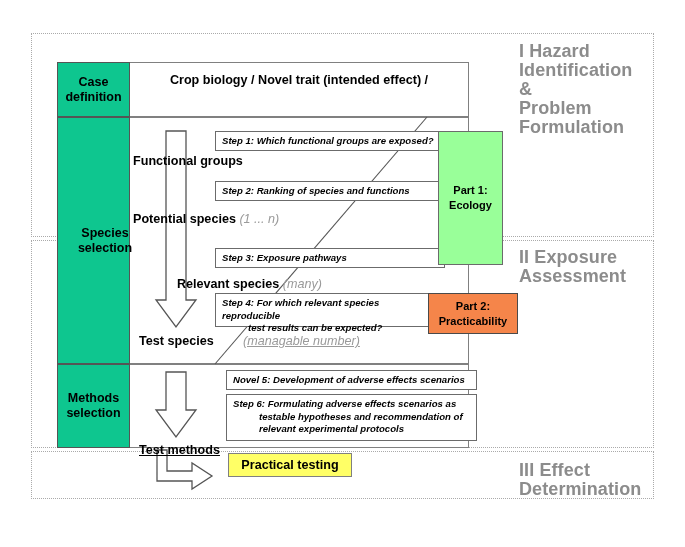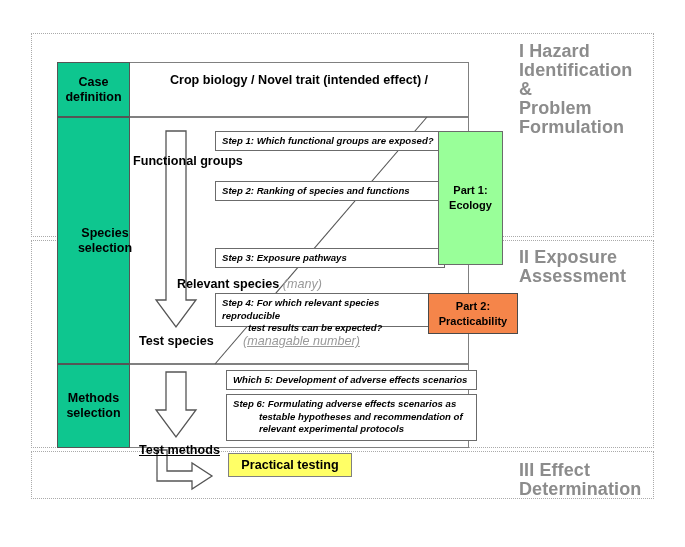--- a/index.html
+++ b/index.html
@@ -239,31 +239,35 @@
     <span>Step 2: Ranking of species and functions</span>
   </div>
   <div class="step-box" style="left:215px; top:248px; width:230px; height:17px;">
     <span>Step 3: Exposure pathways</span>
   </div>
   <div class="step-box multi" style="left:215px; top:293px; width:230px; height:34px;">
     <span>Step 4: For which relevant species reproducible</span>
     <span class="indent">test results can be expected?</span>
   </div>
   <div class="step-box" style="left:226px; top:370px; width:251px; height:18px;">
-    <span>Which 5: Development of adverse effects scenarios</span>
+    <span>Novel 5: Development of adverse effects scenarios</span>
   </div>
   <div class="step-box multi" style="left:226px; top:394px; width:251px; height:47px;">
     <span>Step 6: Formulating adverse effects scenarios as</span>
     <span class="indent">testable hypotheses and recommendation of</span>
     <span class="indent">relevant experimental protocols</span>
   </div>
 
   <div class="stage-label" style="left:133px; top:154px;">
     <span>Functional groups</span>
   </div>
+  <div class="stage-label" style="left:133px; top:212px;">
+    <span>Potential species</span>
+    <span class="qual">(1 ... n)</span>
+  </div>
   <div class="stage-label" style="left:133px; top:277px;margin-left:44px;">
     <span>Relevant species</span>
     <span class="qual">(many)</span>
   </div>
   <div class="stage-label" style="left:139px; top:334px;">
     <span>Test species</span>
   </div>
   <div class="qual-only" style="left:243px; top:334px;text-decoration:underline;">
     <span>(managable number)</span>
   </div>

